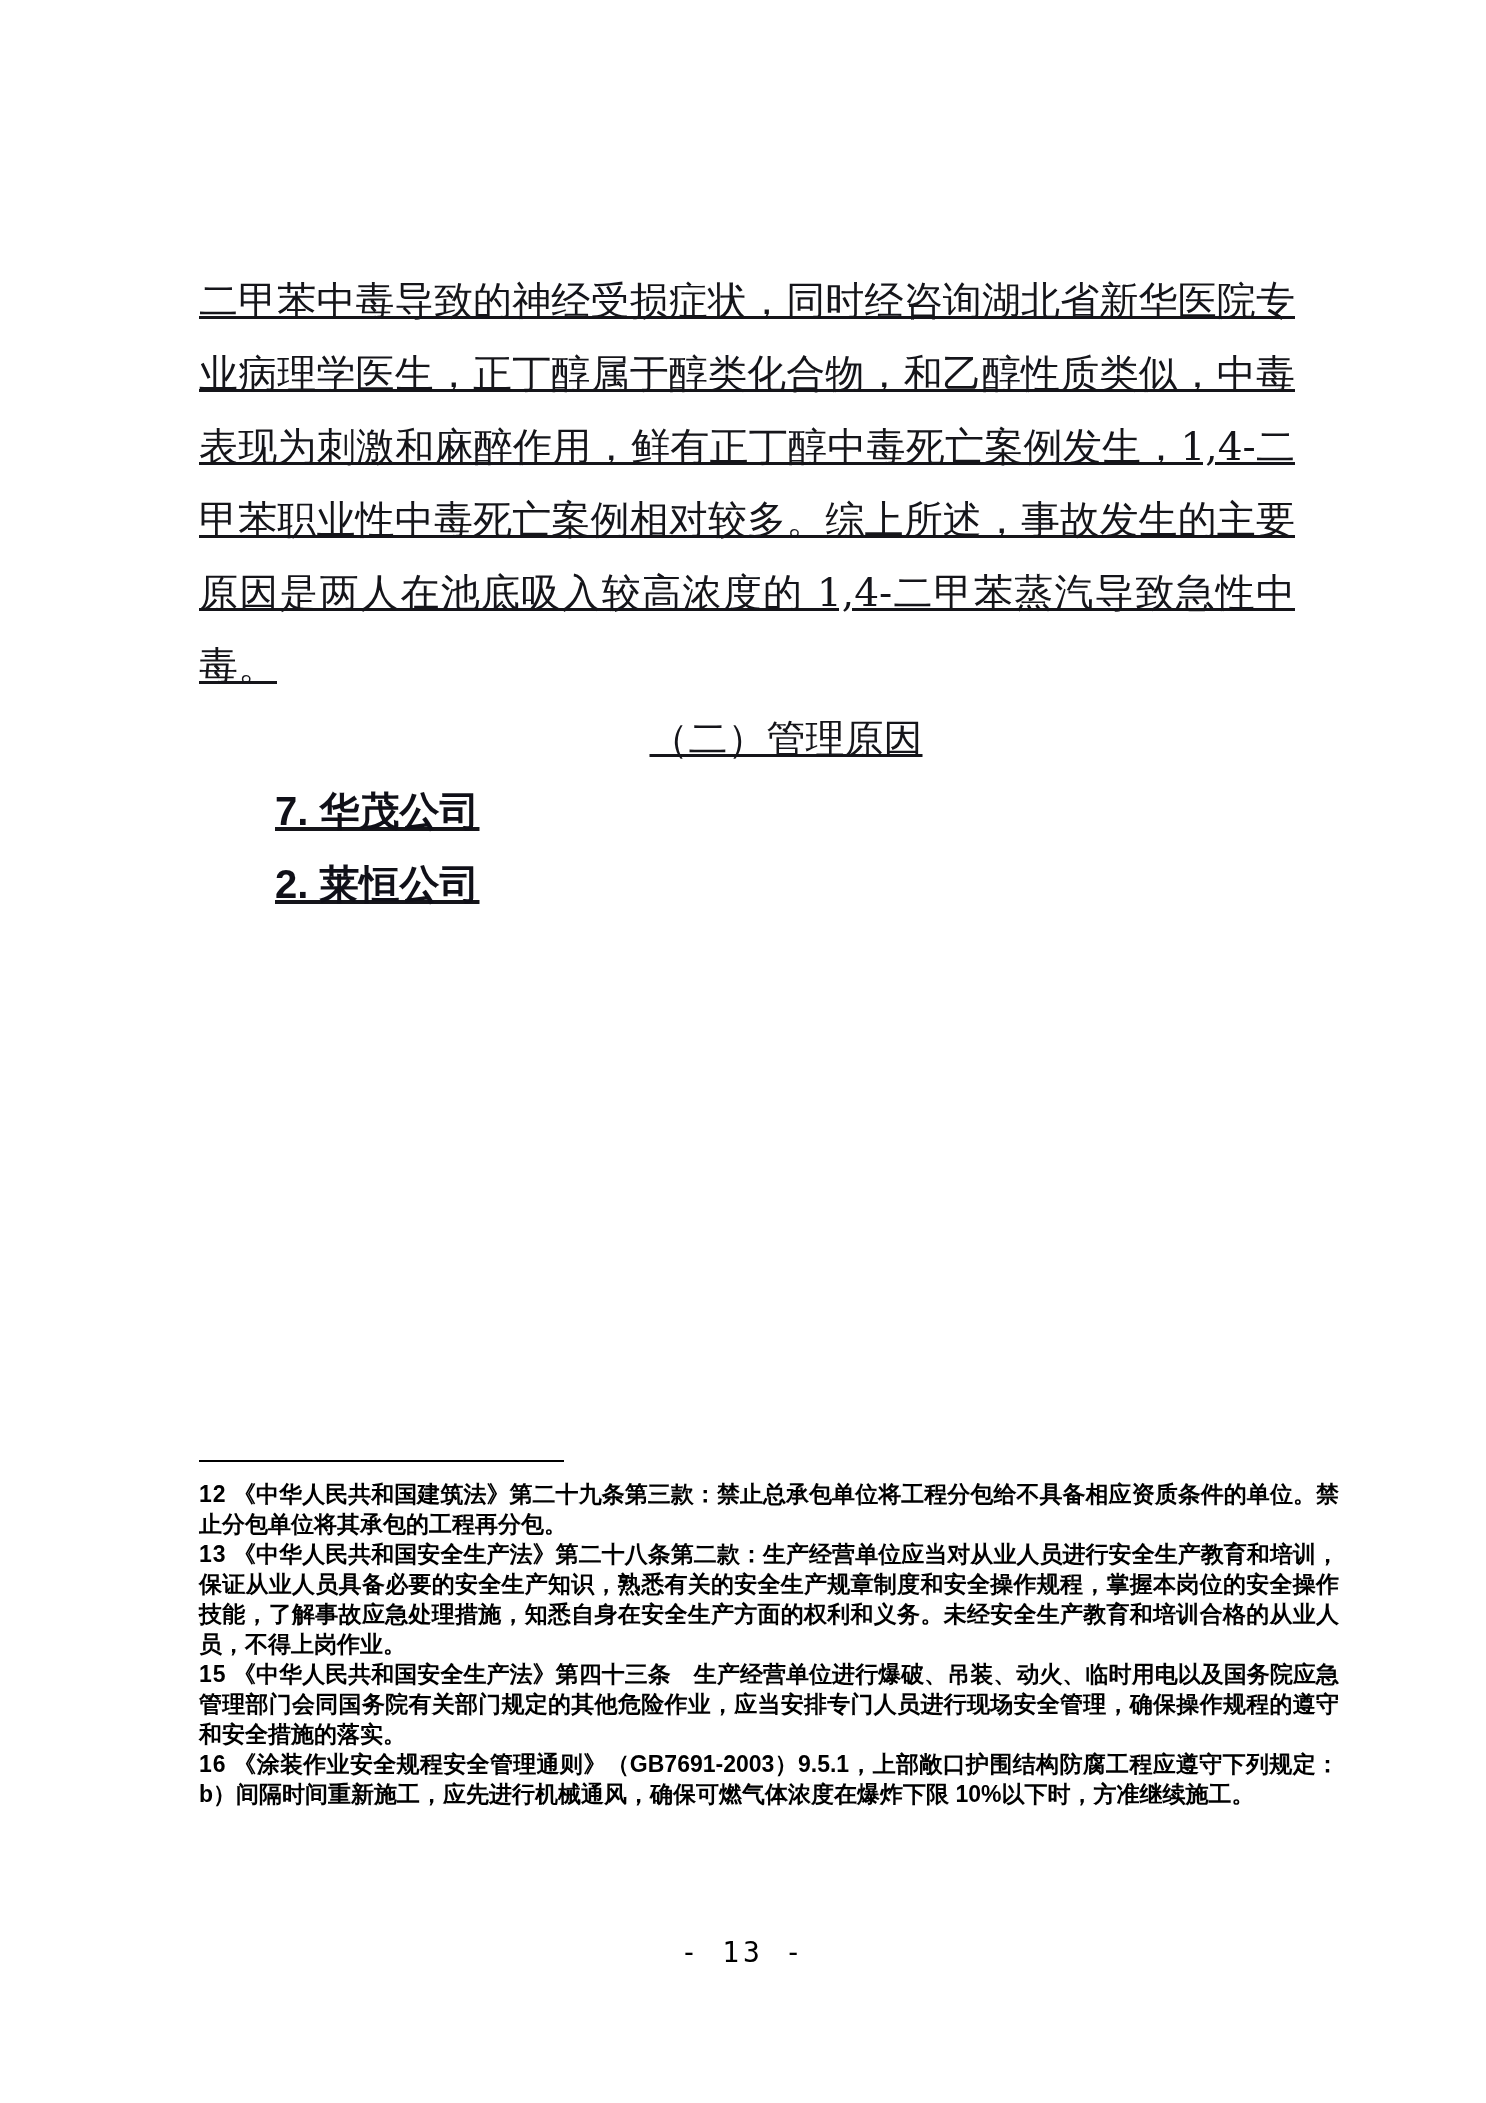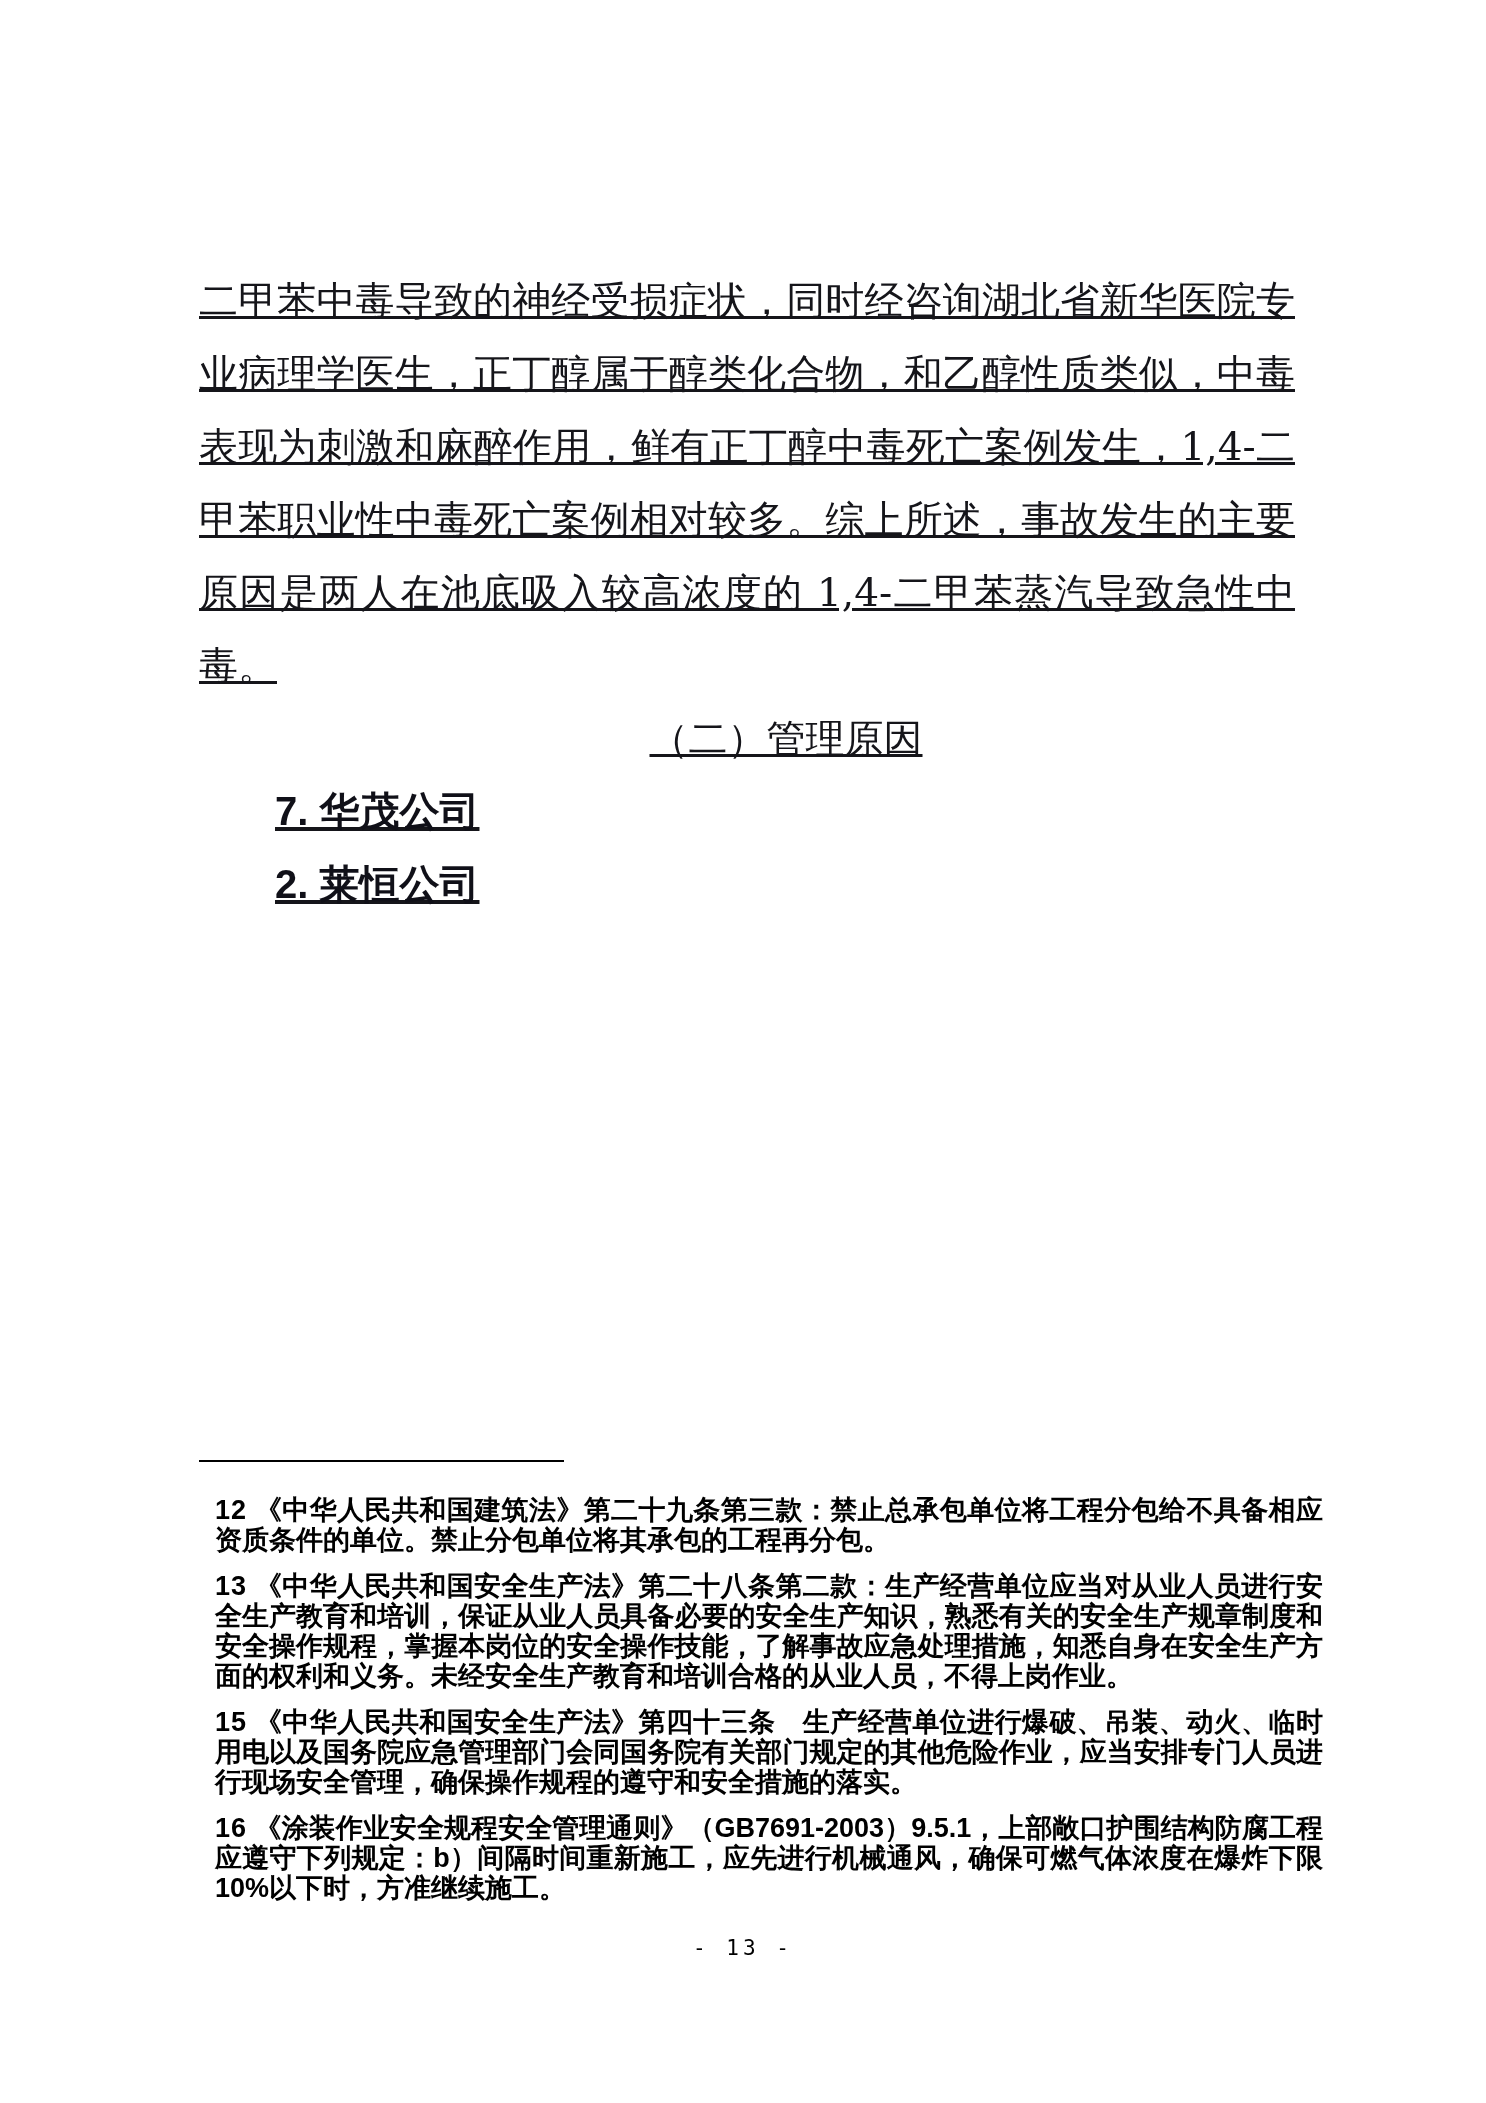--- a/index.html
+++ b/index.html
@@ -64,36 +64,36 @@
     height: 0;
     border-top: 2px solid #000000;
   }
   .footnote-area {
     position: absolute;
     left: 199px;
     top: 1479px;
     width: 1140px;
   }
   .footnote {
-    margin: 16px;
-    font-size: 27px;
+    margin: 0;
+    font-size: 23px;
     line-height: 30px;
     text-align: justify;
     color: #000000;
     font-weight: 600;
     font-family: "Liberation Sans", "DejaVu Sans", sans-serif;
   }
   .fn-num { letter-spacing: 1px; }
   .page-number {
     position: absolute;
     left: 0;
     top: 1936px;
     width: 100%;
     text-align: center;
-    font-size: 21px;
+    font-size: 28px;
     letter-spacing: 4px;
     color: #000000;
     font-family: "DejaVu Sans Mono", "Liberation Mono", monospace;
   }
 </style>
 </head>
 <body>
 
 <div class="page">
 

